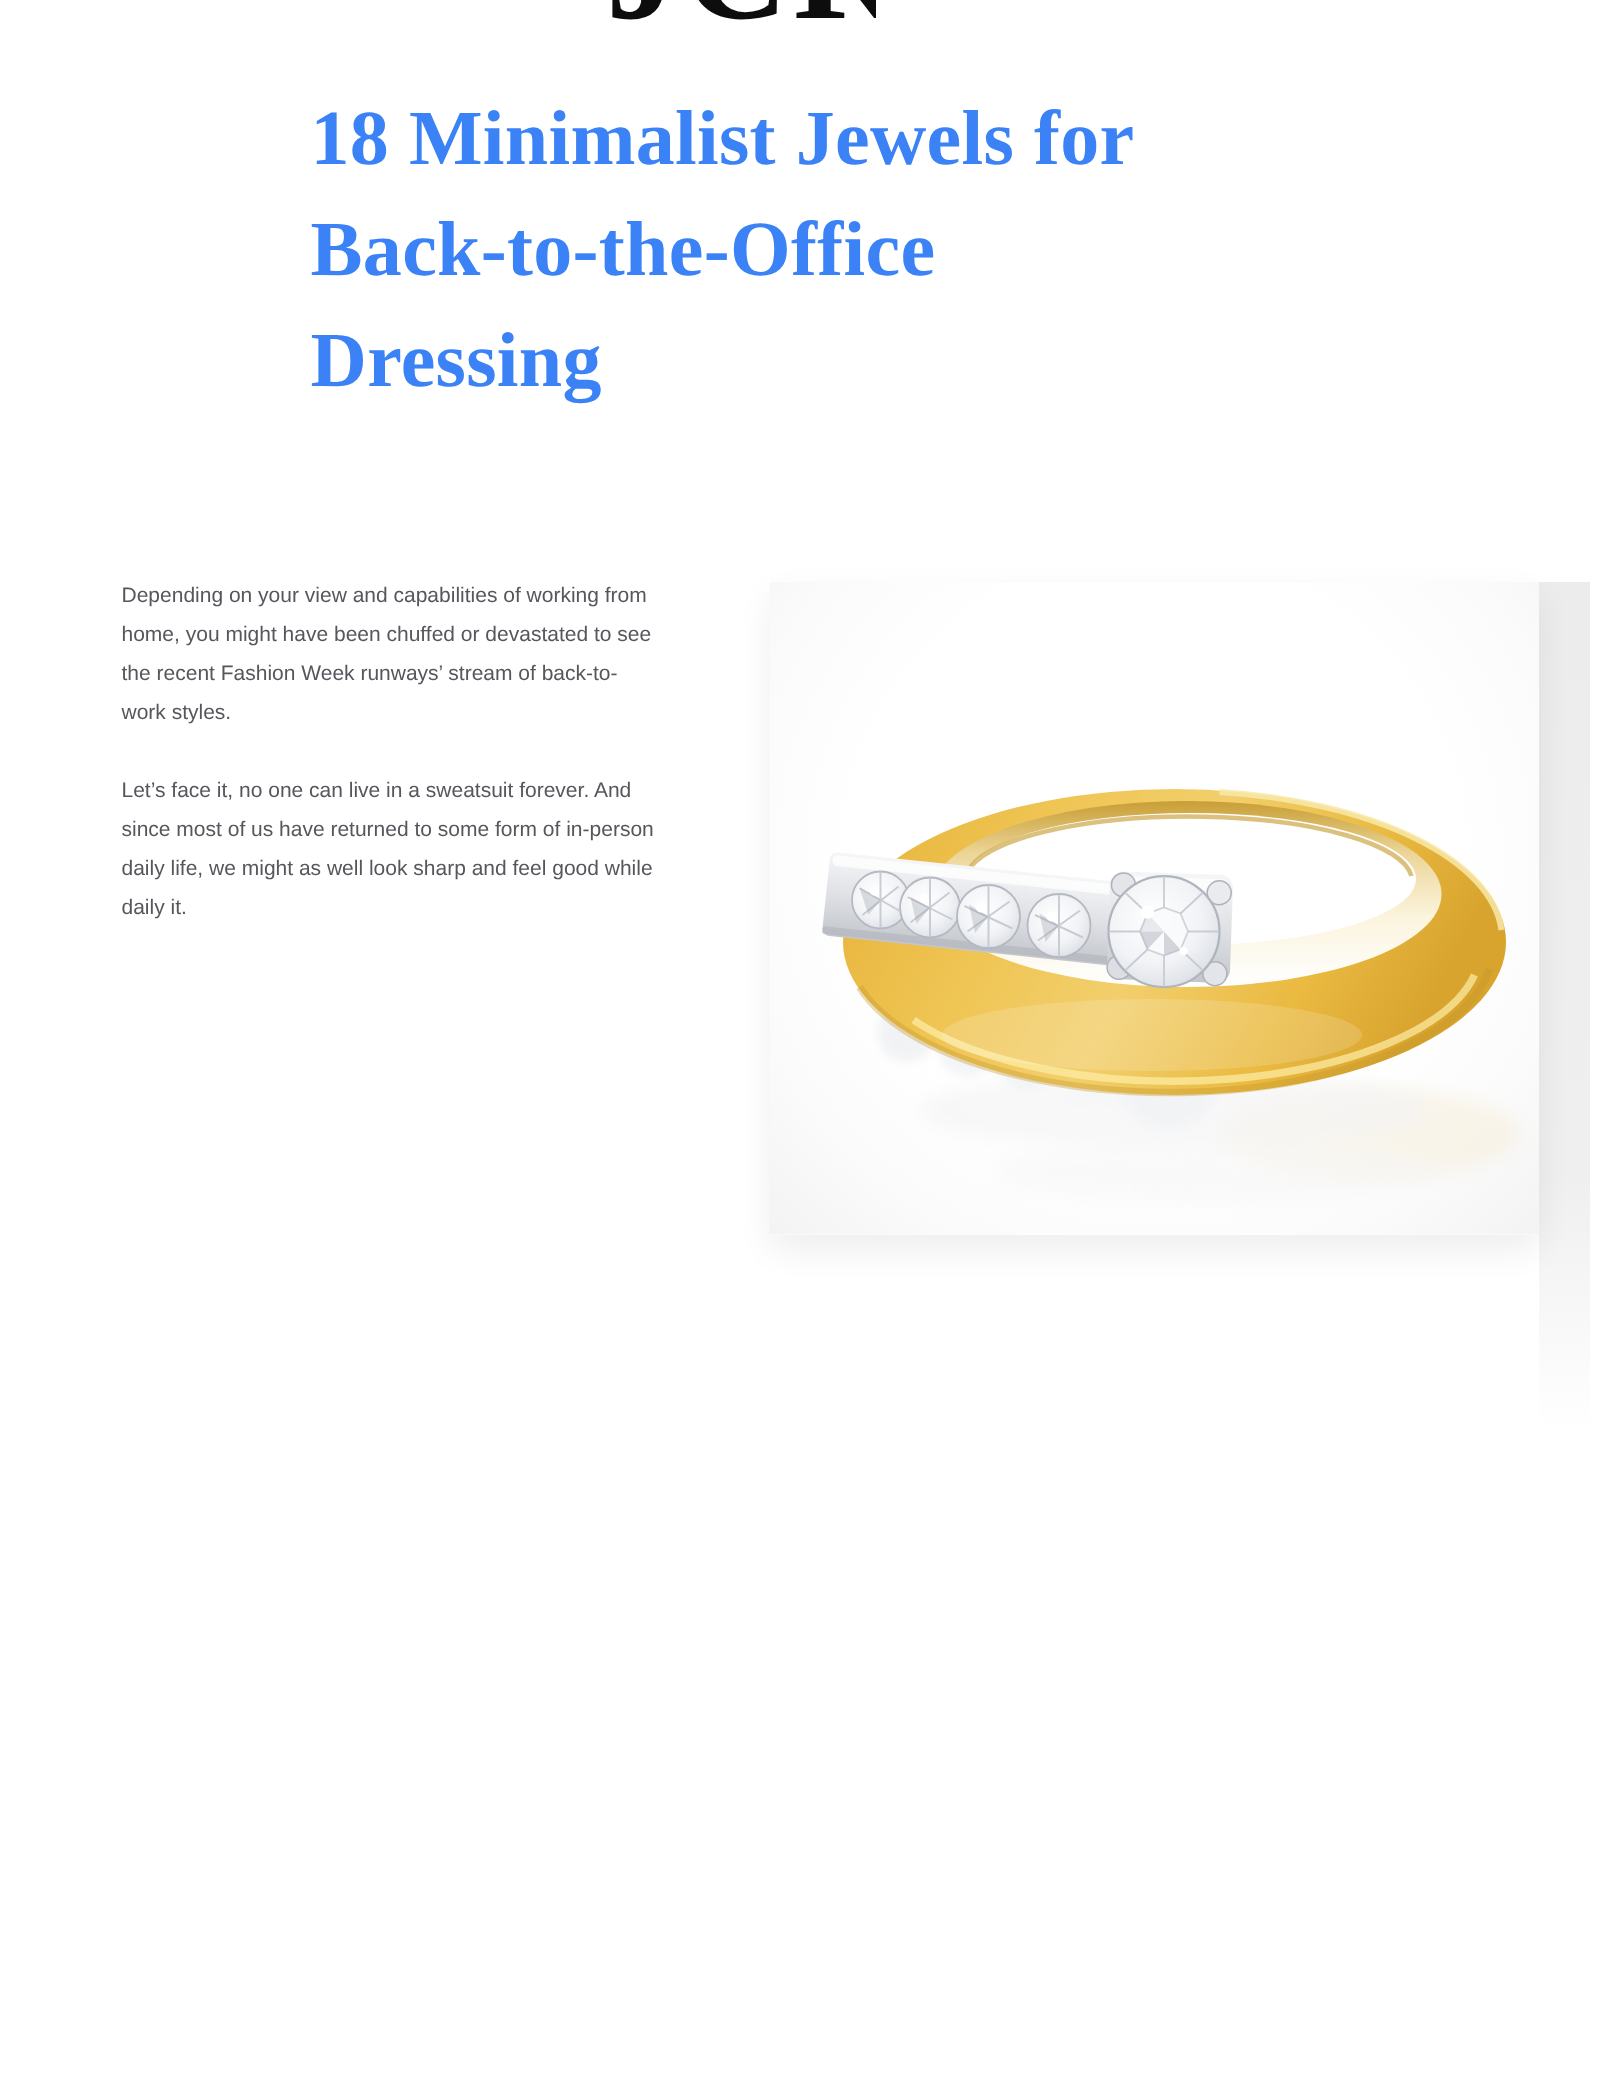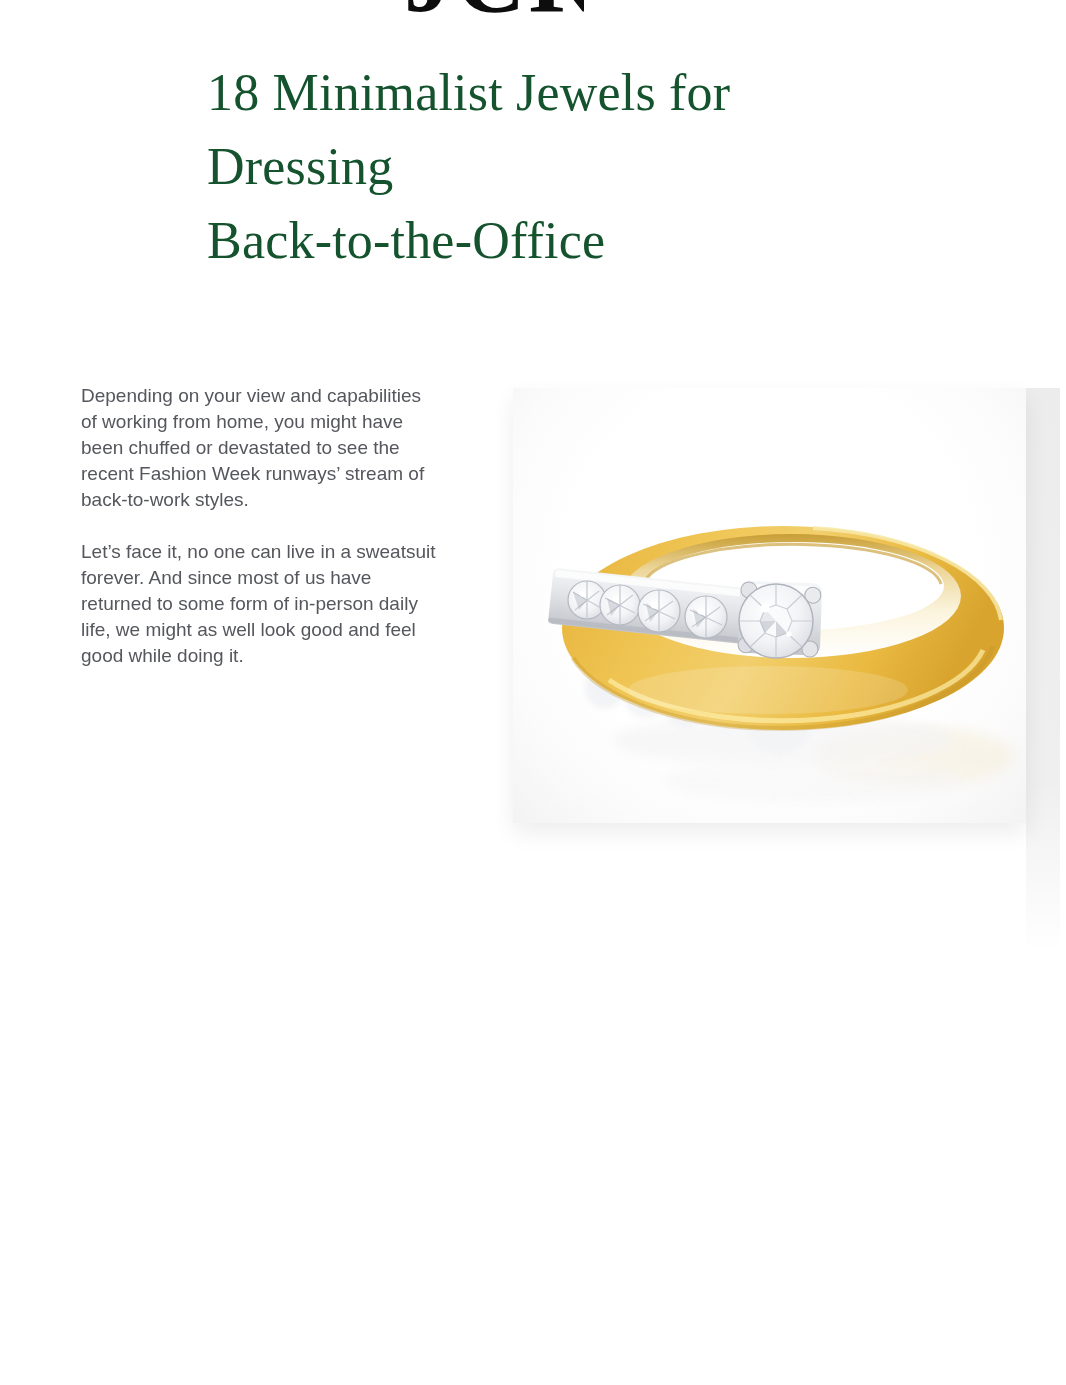--- a/index.html
+++ b/index.html
@@ -25,32 +25,32 @@
     line-height:96px;
     letter-spacing:4px;
     color:#0d0d0d;
     transform:translateY(-68px);
   }
 
   
   .headline {
     position:absolute; left:207px; top:56px; width:680px;
     font-family:"Liberation Serif", serif;
-    font-weight:400;
+    font-weight:700;
     font-size:52px;
     line-height:74px;
-    color:#14532d;
+    color:#3b82f6;
     letter-spacing:0.2px;
   }
   .headline .title-line { display:block; }
 
   
   .body-col {
     position:absolute; left:81px; top:383px; width:358px;
-    font-size:19px; line-height:26px;
+    font-size:14px; line-height:26px;
     color:#55575c;
   }
   .body-col p { margin-bottom:26px; }
 
   
   .figure {
     position:absolute; left:513px; top:388px; width:513px;
   }
   .photo {
     position:relative;
@@ -80,27 +80,27 @@
 </style>
 </head>
 <body>
 
 <div class="logo-crop">
   <span class="logo-text">JCK</span>
 </div>
 
 <h1 class="headline">
   <span class="title-line">18 Minimalist Jewels for</span>
+  <span class="title-line">Back-to-the-Office</span>
   <span class="title-line">Dressing</span>
-  <span class="title-line">Back-to-the-Office</span>
 </h1>
 
 <section class="body-col">
   <p>Depending on your view and capabilities of working from home, you might have been chuffed or devastated to see the recent Fashion Week runways’ stream of back-to-work styles.</p>
-  <p>Let’s face it, no one can live in a sweatsuit forever. And since most of us have returned to some form of in-person daily life, we might as well look good and feel good while doing it.</p>
+  <p>Let’s face it, no one can live in a sweatsuit forever. And since most of us have returned to some form of in-person daily life, we might as well look sharp and feel good while daily it.</p>
 </section>
 
 <div class="edge-strip"></div>
 
 <figure class="figure">
   <div class="photo">
     <svg viewBox="0 0 513 435" aria-hidden="true">
       <defs>
         <linearGradient id="gBand" x1="0" y1="0" x2="1" y2="0.25">
           <stop offset="0" stop-color="#e5b138"></stop>

